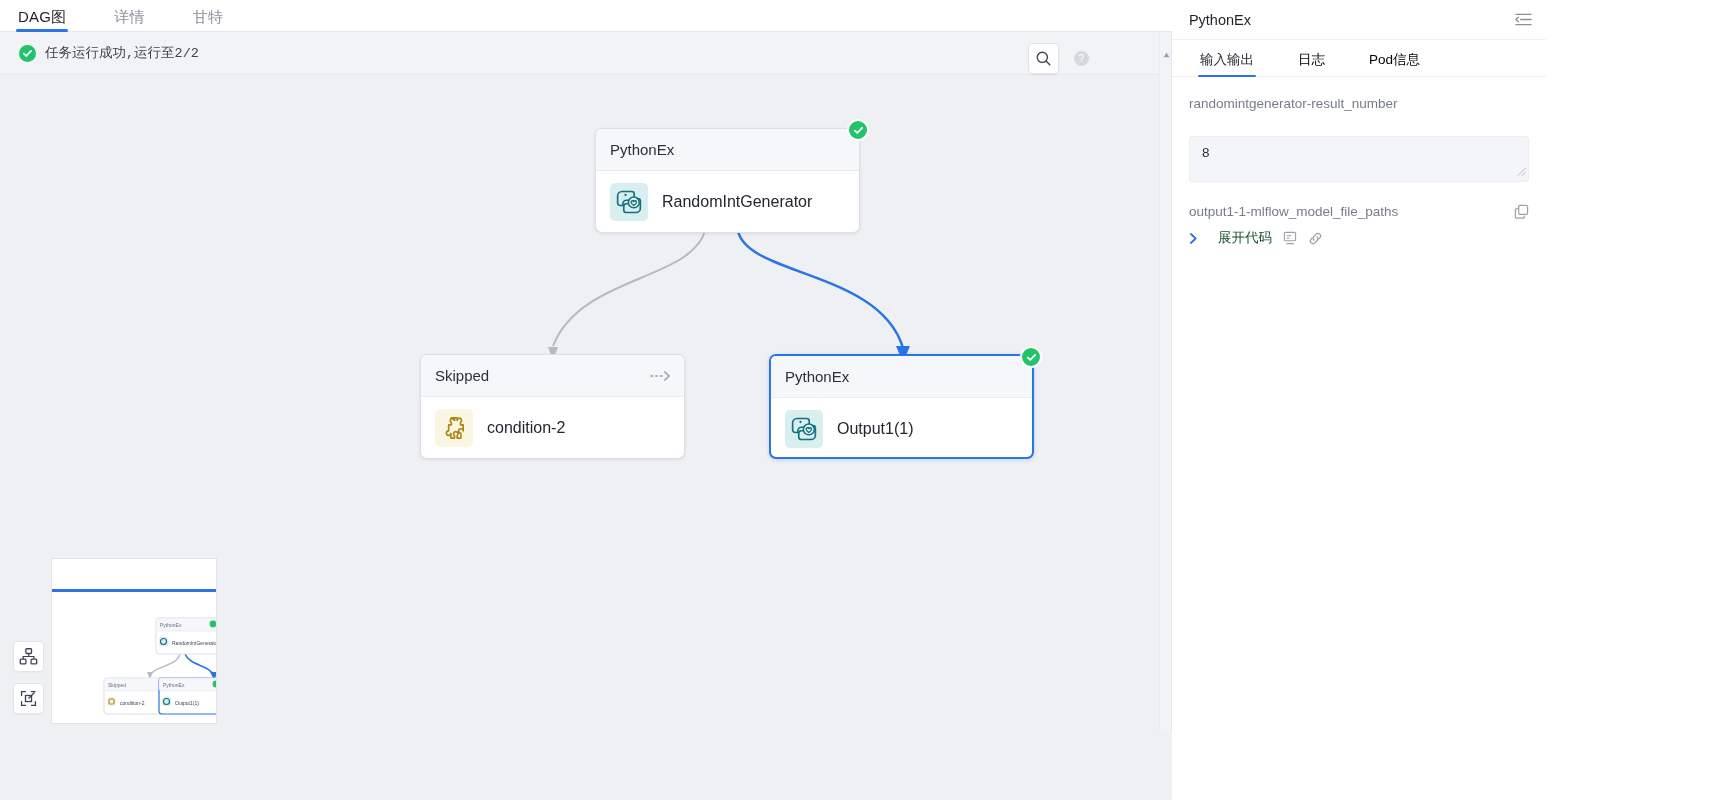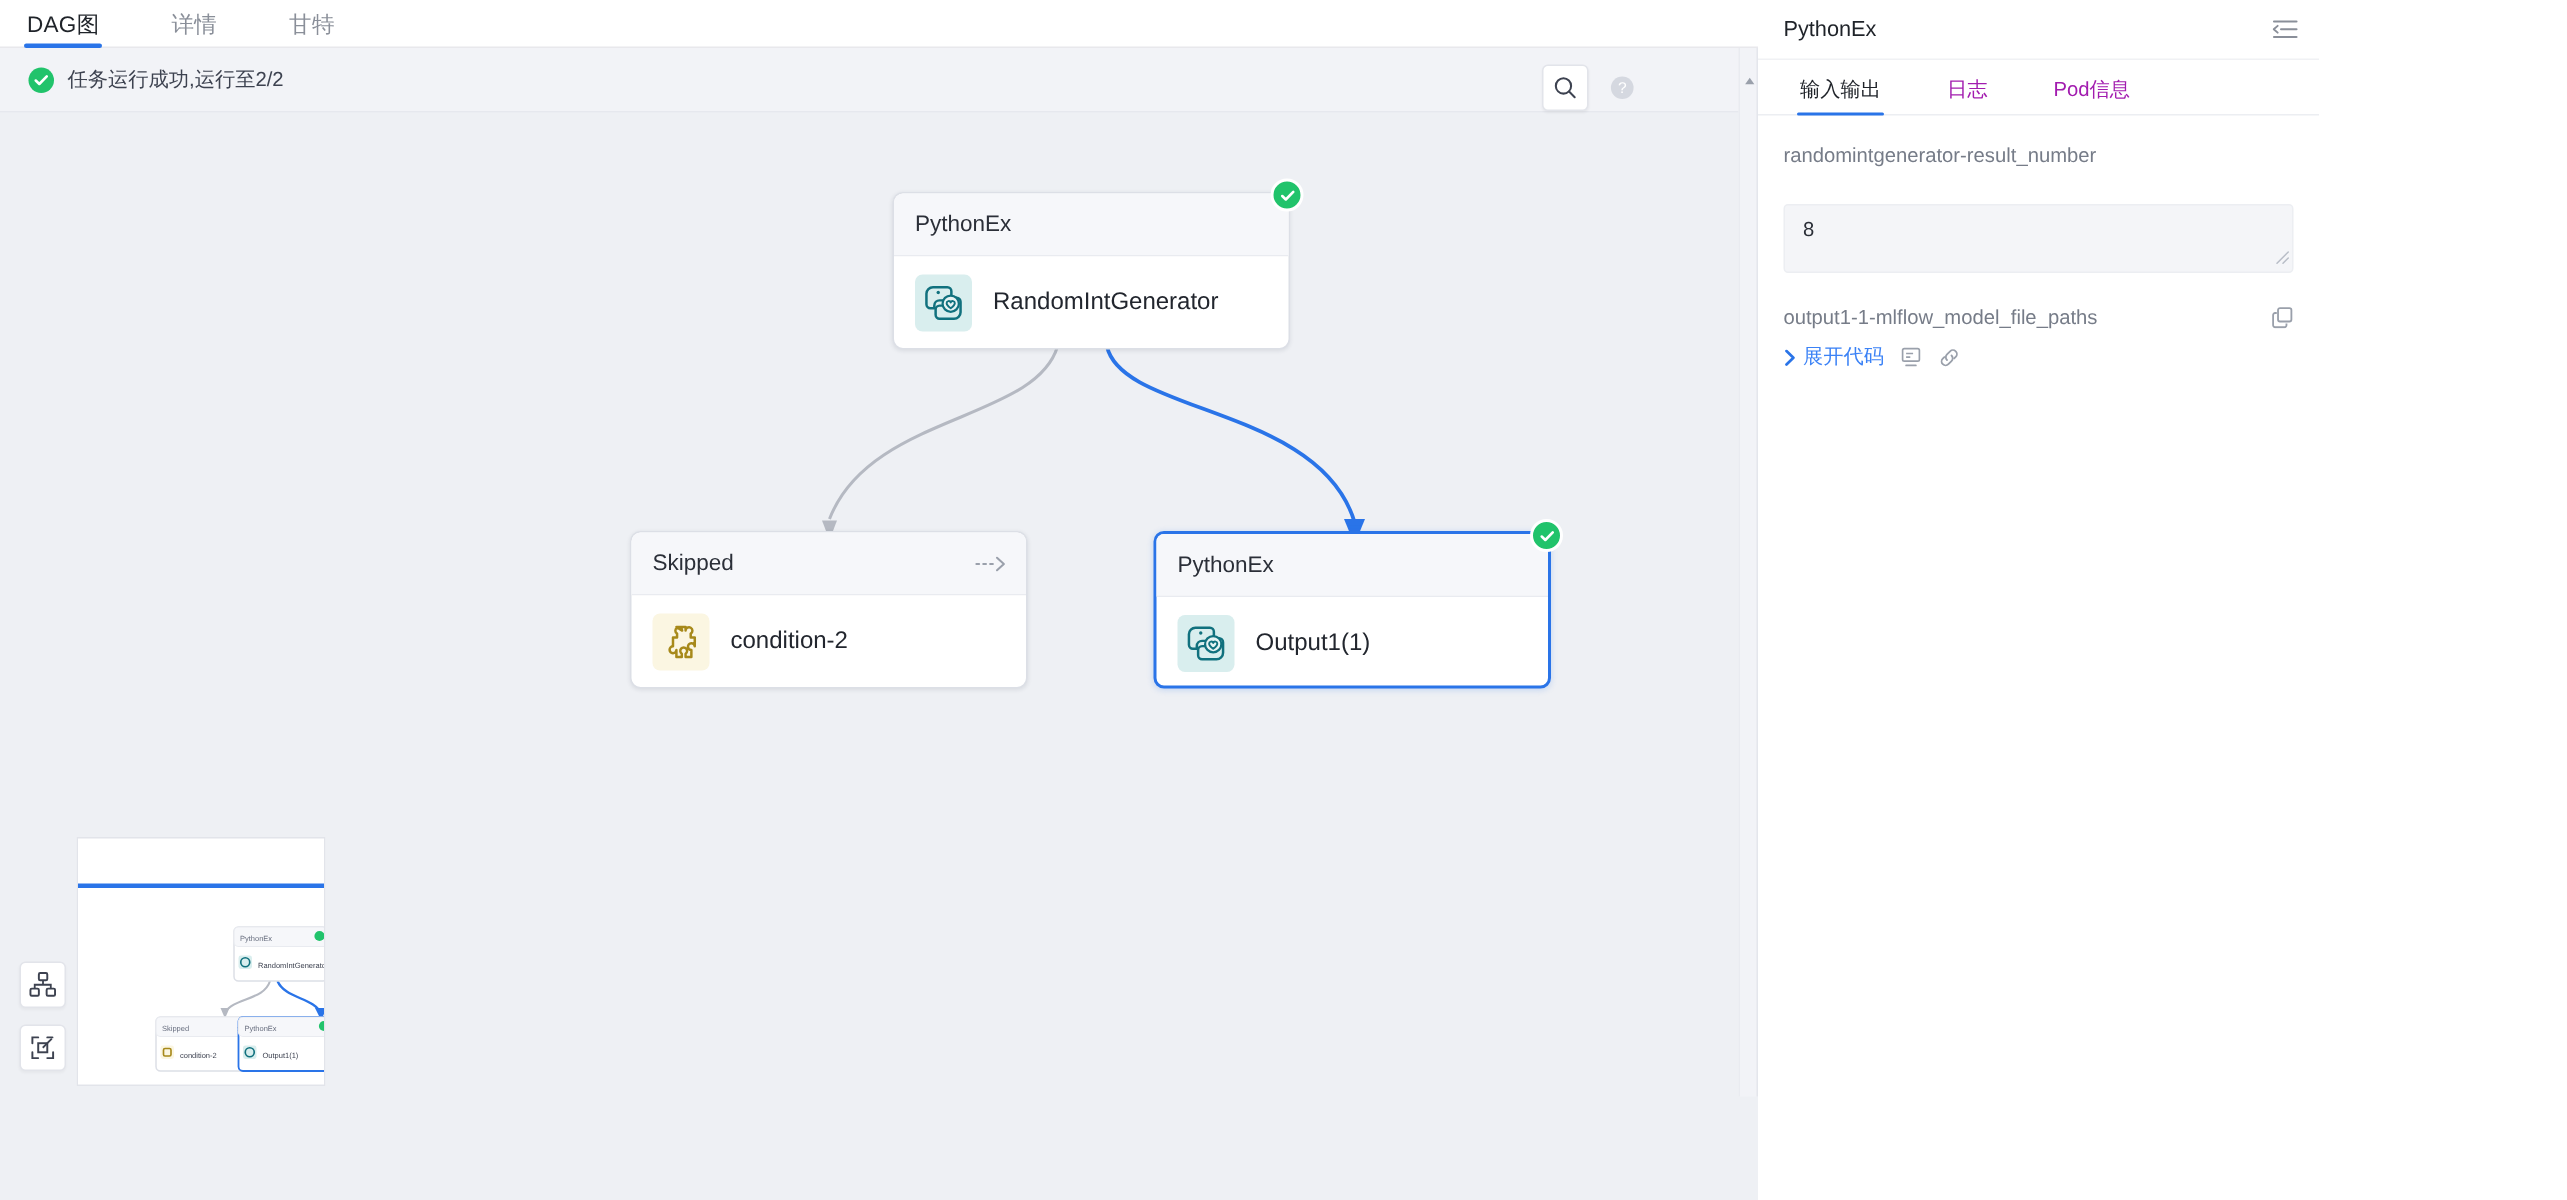--- a/index.html
+++ b/index.html
@@ -23,21 +23,21 @@
     line-height: 1; position: relative; letter-spacing:.2px;
   }
   .tab.active { color:#1f2329; }
   .tab.active::after {
     content:""; position:absolute; left:-2px; right:-2px; bottom:-1px;
     height:3px; background:#2a74e8; border-radius:2px;
   }
 
   .statusbar {
     height: 43px; background:#f2f3f7; display:flex; align-items:center;
-    padding-left: 19px; gap: 9px; border-bottom:1px solid #e6e8ee;
+    padding-left: 19px; gap: 9px; border-bottom:1px solid #e6e8ee;font-family:Liberation Mono, monospace;
   }
   .status-check {
     width:17px; height:17px; border-radius:50%; background:#21c36b;
     display:flex; align-items:center; justify-content:center; flex:0 0 auto;
   }
   .status-check svg { display:block; }
   .status-text { font-size:13.5px; color:#3d4250; }
 
   
   .canvas {
@@ -118,41 +118,41 @@
   .panel-head {
     height:40px; display:flex; align-items:center; justify-content:space-between;
     padding:0 14px 0 17px; border-bottom:1px solid #f0f1f4;
   }
   .panel-title { font-size:14.5px; color:#1f2329; }
   .panel-collapse { cursor:pointer; display:flex; color:#8a8f99; }
   .panel-tabs {
     height:37px; display:flex; align-items:flex-end; gap:44px;
     padding-left:17px; border-bottom:1px solid #eceef2;
   }
-  .ptab { font-size:13.5px; color:#a21caf; padding-bottom:7px; position:relative; cursor:pointer; }
+  .ptab { font-size:13.5px; color:#000000; padding-bottom:7px; position:relative; cursor:pointer; }
   .ptab.active { color:#1f2329;margin-left:11px; }
   .ptab.active::after {
     content:""; position:absolute; left:-2px; right:-2px; bottom:-1px;
     height:2.5px; background:#2a74e8; border-radius:2px;
   }
   .panel-body { padding:19px 17px 0 17px; }
   .sec-title { font-size:13.5px; color:#1f2329; margin-bottom:12px; }
   .param-name { font-size:13.5px; color:#767c88; margin-bottom:25px; }
   .param-box {
     background:#f4f5f8; border:1px solid #eceef2; border-radius:3px;
     height:46px; padding:8px 12px; font-size:13.5px; color:#2b2f38;
     position:relative; margin-bottom:22px;
   }
   .resize-grip { position:absolute; right:2px; bottom:2px; color:#b9bec8; }
   .out-row { display:flex; align-items:center; justify-content:space-between; margin-bottom:10px; }
   .copy-icon { cursor:pointer; color:#9aa0ab; display:flex; }
   .expand-row { display:flex; align-items:center; gap:11px; }
   .expand-link {
-    font-size:13.5px; color:#3b82f6; cursor:pointer;
-    display:flex; align-items:center; gap:4px;
+    font-size:13.5px; color:#14532d; cursor:pointer;
+    display:flex; align-items:center; gap:20px;
   }
   .mini-icon { color:#9aa0ab; cursor:pointer; display:flex; }
 </style>
 </head>
 <body>
 
 <div id="app">
 
   <div class="main">
 

